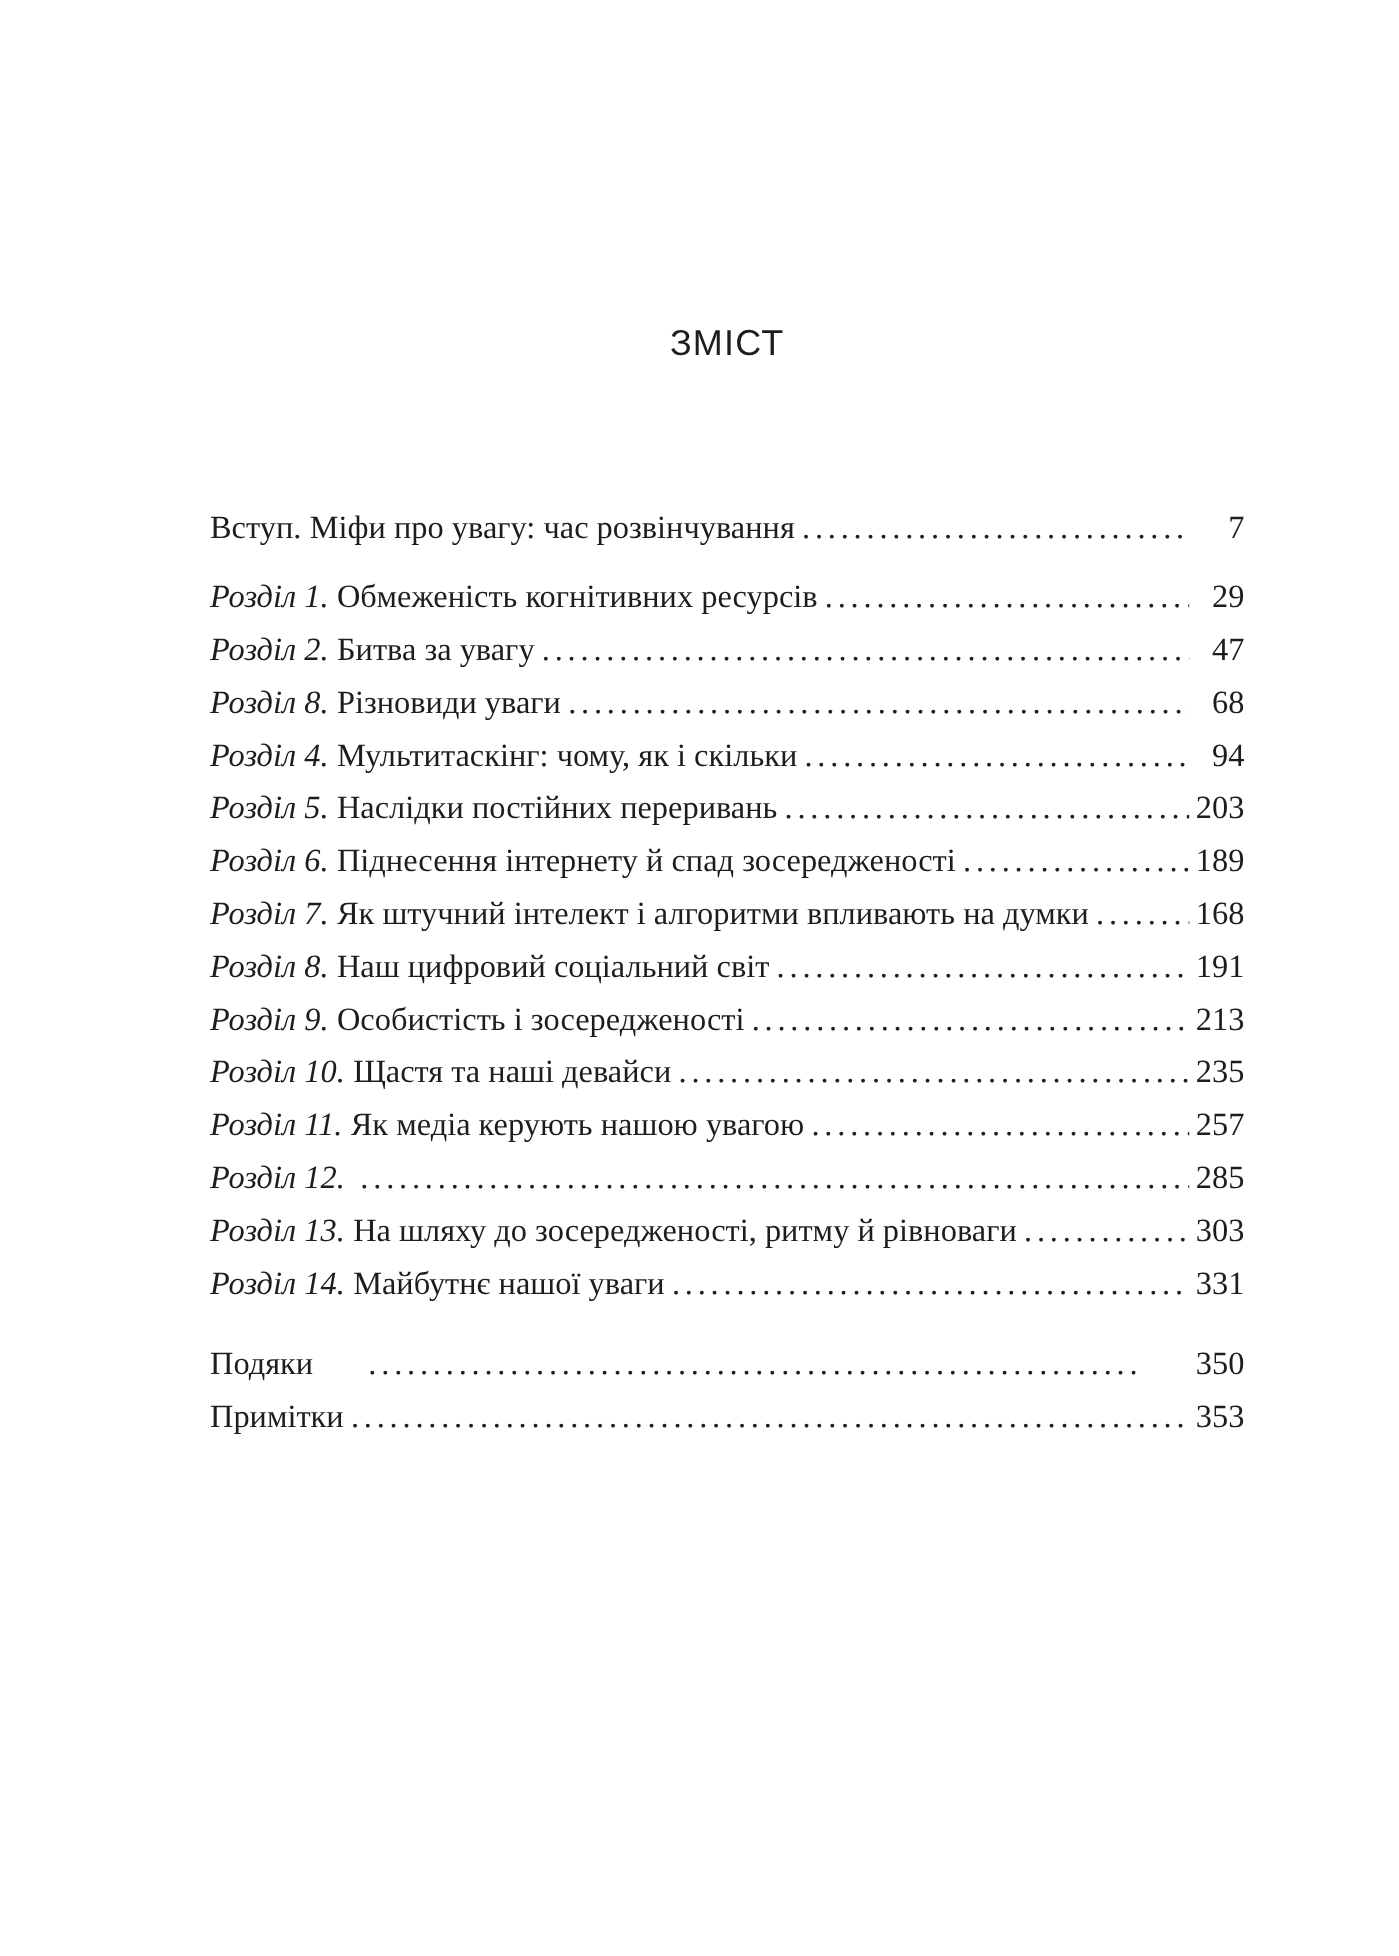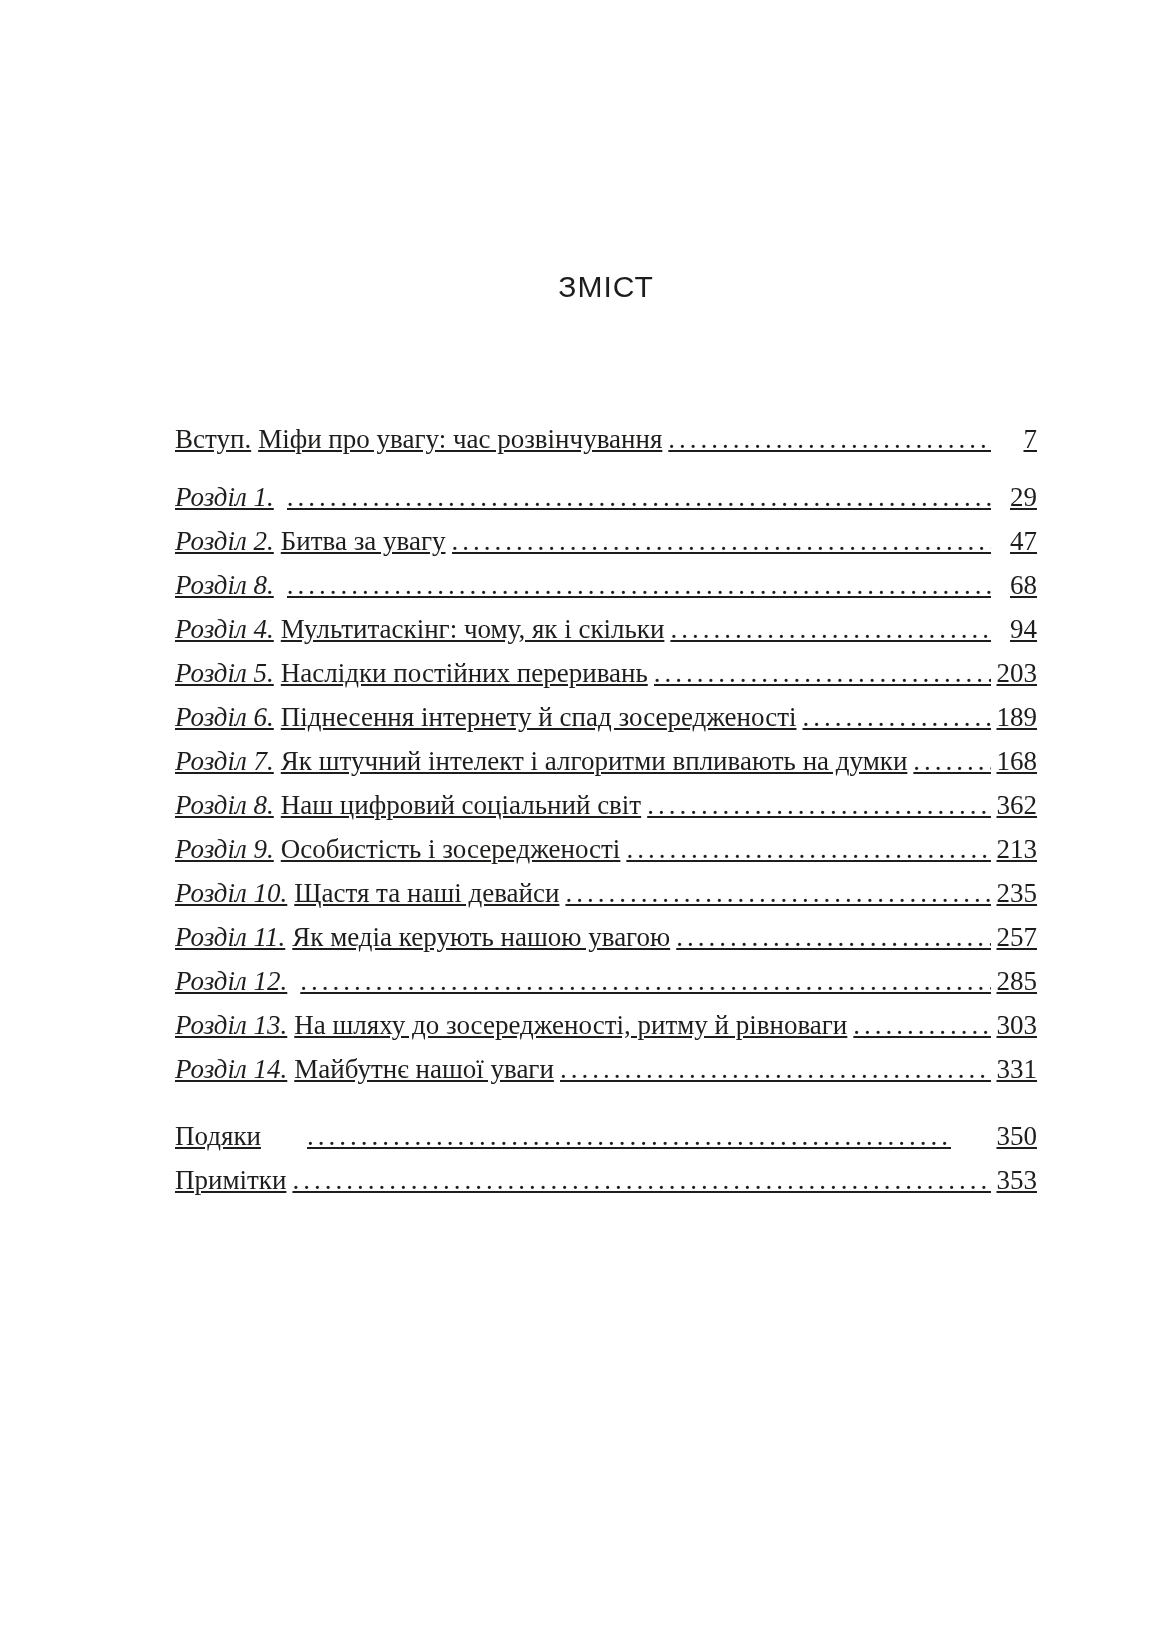--- a/index.html
+++ b/index.html
@@ -36,21 +36,20 @@
   .toc {
     margin-top: 115px;
     font-family: "Liberation Serif", serif;
     font-size: 27px;
     line-height: 44px;
     color: var(--text-color);
   }
   .toc-row {
     display: flex;
     align-items: center;
-    text-decoration: underline;
   }
   .g-intro { margin-bottom: 14px; }
   .g-chapter + .g-back { margin-top: 23px; gap: 40px; }
   .prefix { white-space: nowrap; }
   .prefix.has-prefix { margin-right: 7px; }
   .g-chapter .prefix { font-style: italic; }
   .etitle { white-space: nowrap; flex: 0 0 auto; }
   .dots {
     flex: 1 1 auto;
     min-width: 0;
@@ -77,33 +76,35 @@
   <div class="toc" id="toc-list">
   <div class="toc-row g-intro">
     <span class="prefix has-prefix">Вступ.</span>
     <span class="etitle">Міфи про увагу: час розвінчування</span>
     <span class="dots"></span>
     <span class="pagenum">7</span>
   </div>
 
   <div class="toc-row g-chapter">
     <span class="prefix has-prefix">Розділ 1.</span>
+    <span class="etitle">Обмеженість когнітивних ресурсів</span>
     <span class="dots"></span>
     <span class="pagenum">29</span>
   </div>
 
   <div class="toc-row g-chapter">
     <span class="prefix has-prefix">Розділ 2.</span>
     <span class="etitle">Битва за увагу</span>
     <span class="dots"></span>
     <span class="pagenum">47</span>
   </div>
 
   <div class="toc-row g-chapter">
     <span class="prefix has-prefix">Розділ 8.</span>
+    <span class="etitle">Різновиди уваги</span>
     <span class="dots"></span>
     <span class="pagenum">68</span>
   </div>
 
   <div class="toc-row g-chapter">
     <span class="prefix has-prefix">Розділ 4.</span>
     <span class="etitle">Мультитаскінг: чому, як і скільки</span>
     <span class="dots"></span>
     <span class="pagenum">94</span>
   </div>
@@ -126,21 +127,21 @@
     <span class="prefix has-prefix">Розділ 7.</span>
     <span class="etitle">Як штучний інтелект і алгоритми впливають на думки</span>
     <span class="dots"></span>
     <span class="pagenum">168</span>
   </div>
 
   <div class="toc-row g-chapter">
     <span class="prefix has-prefix">Розділ 8.</span>
     <span class="etitle">Наш цифровий соціальний світ</span>
     <span class="dots"></span>
-    <span class="pagenum">362</span>
+    <span class="pagenum">191</span>
   </div>
 
   <div class="toc-row g-chapter">
     <span class="prefix has-prefix">Розділ 9.</span>
     <span class="etitle">Особистість і зосередженості</span>
     <span class="dots"></span>
     <span class="pagenum">213</span>
   </div>
 
   <div class="toc-row g-chapter">

